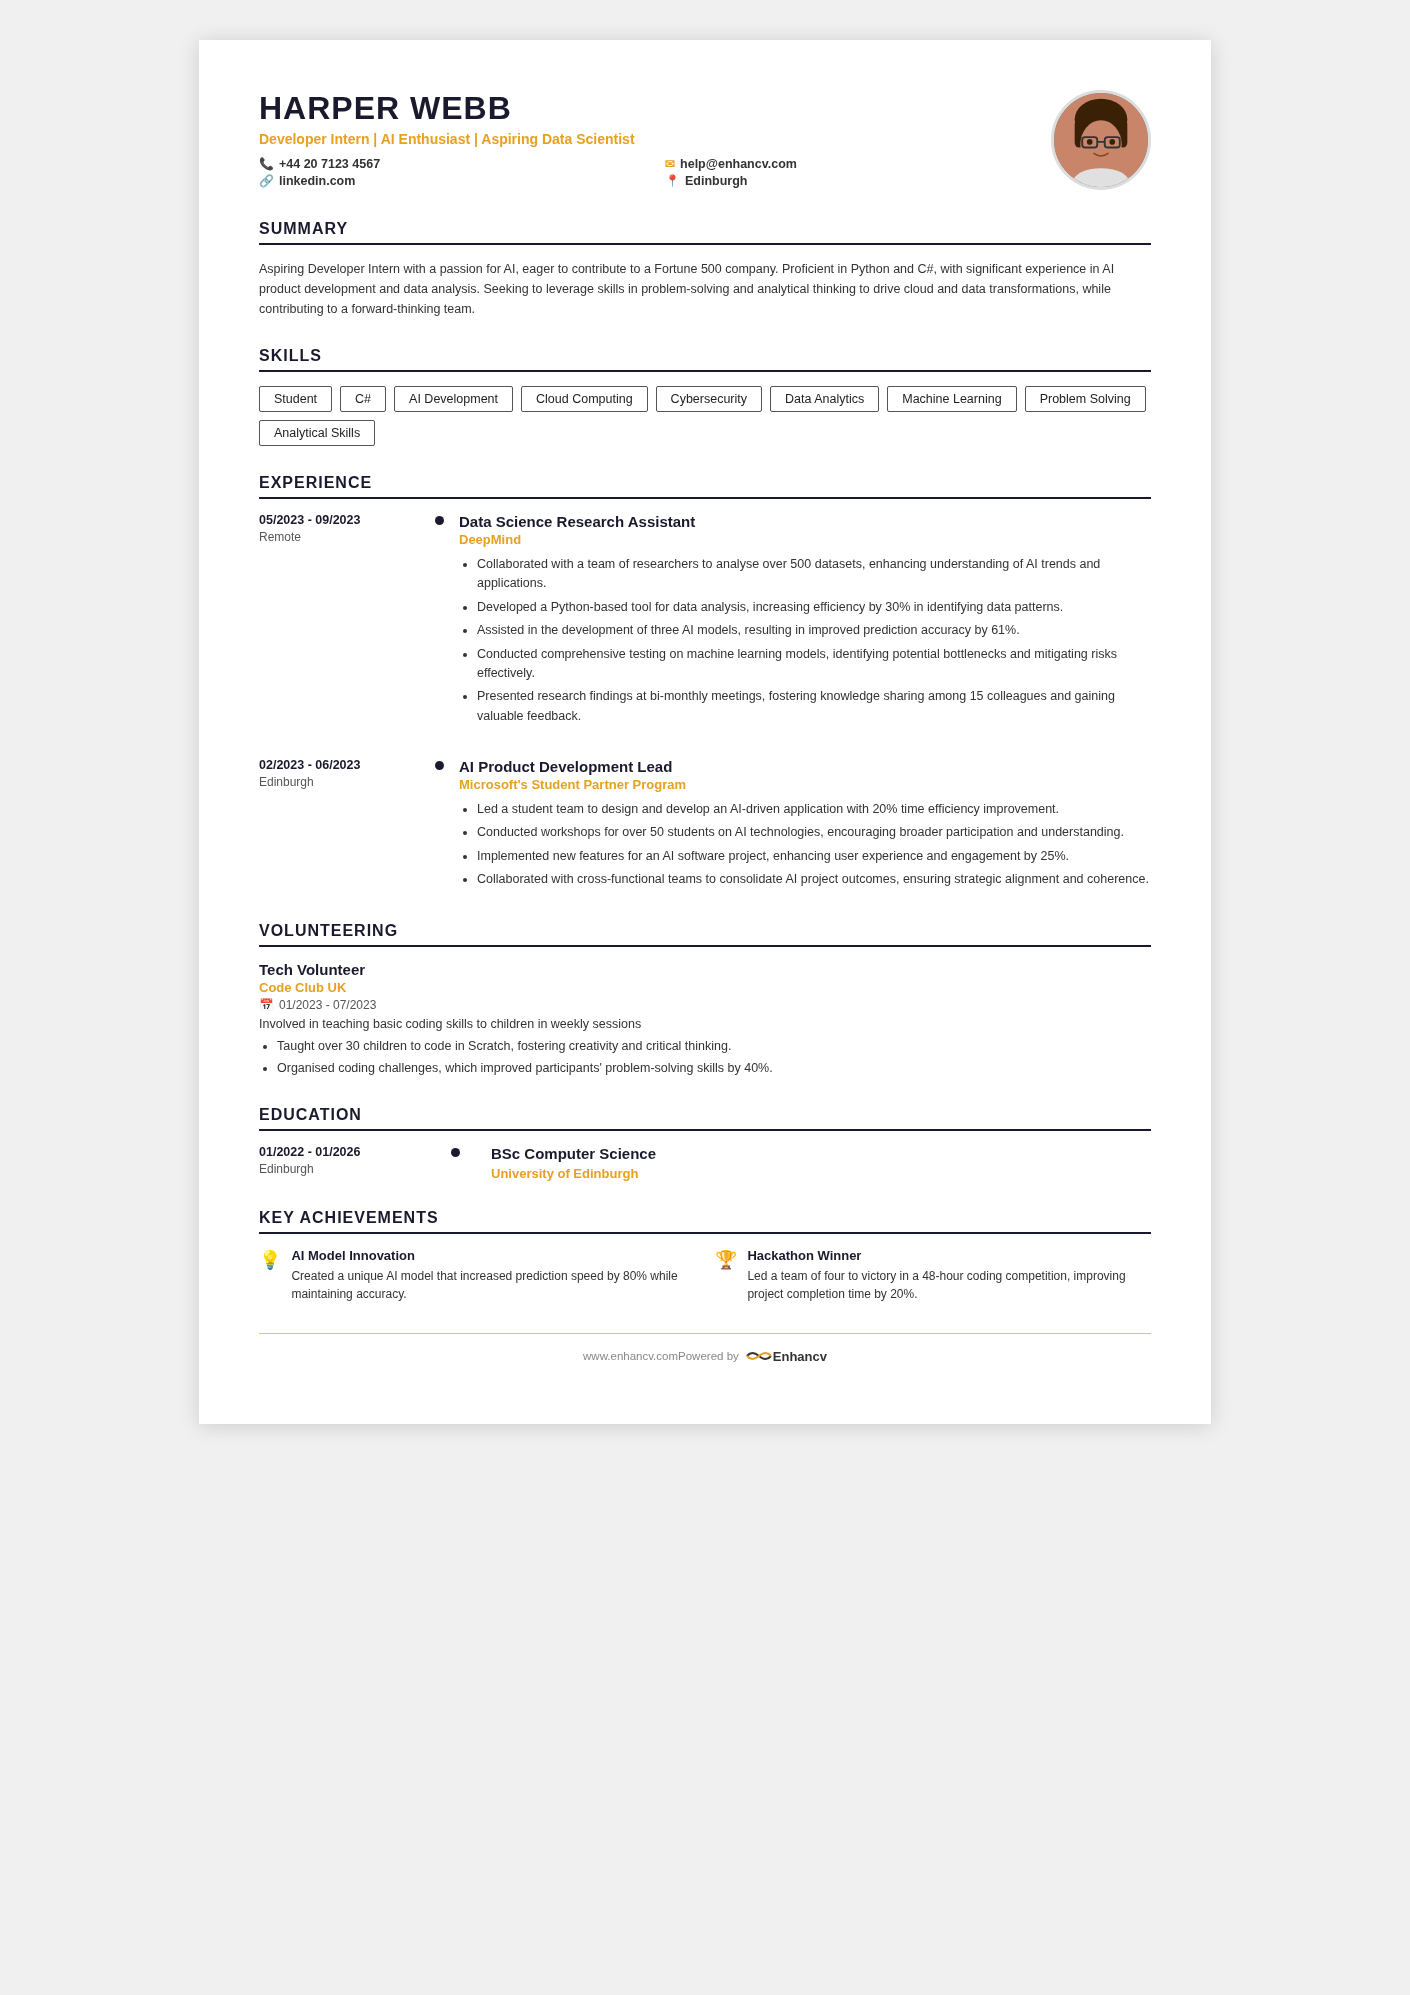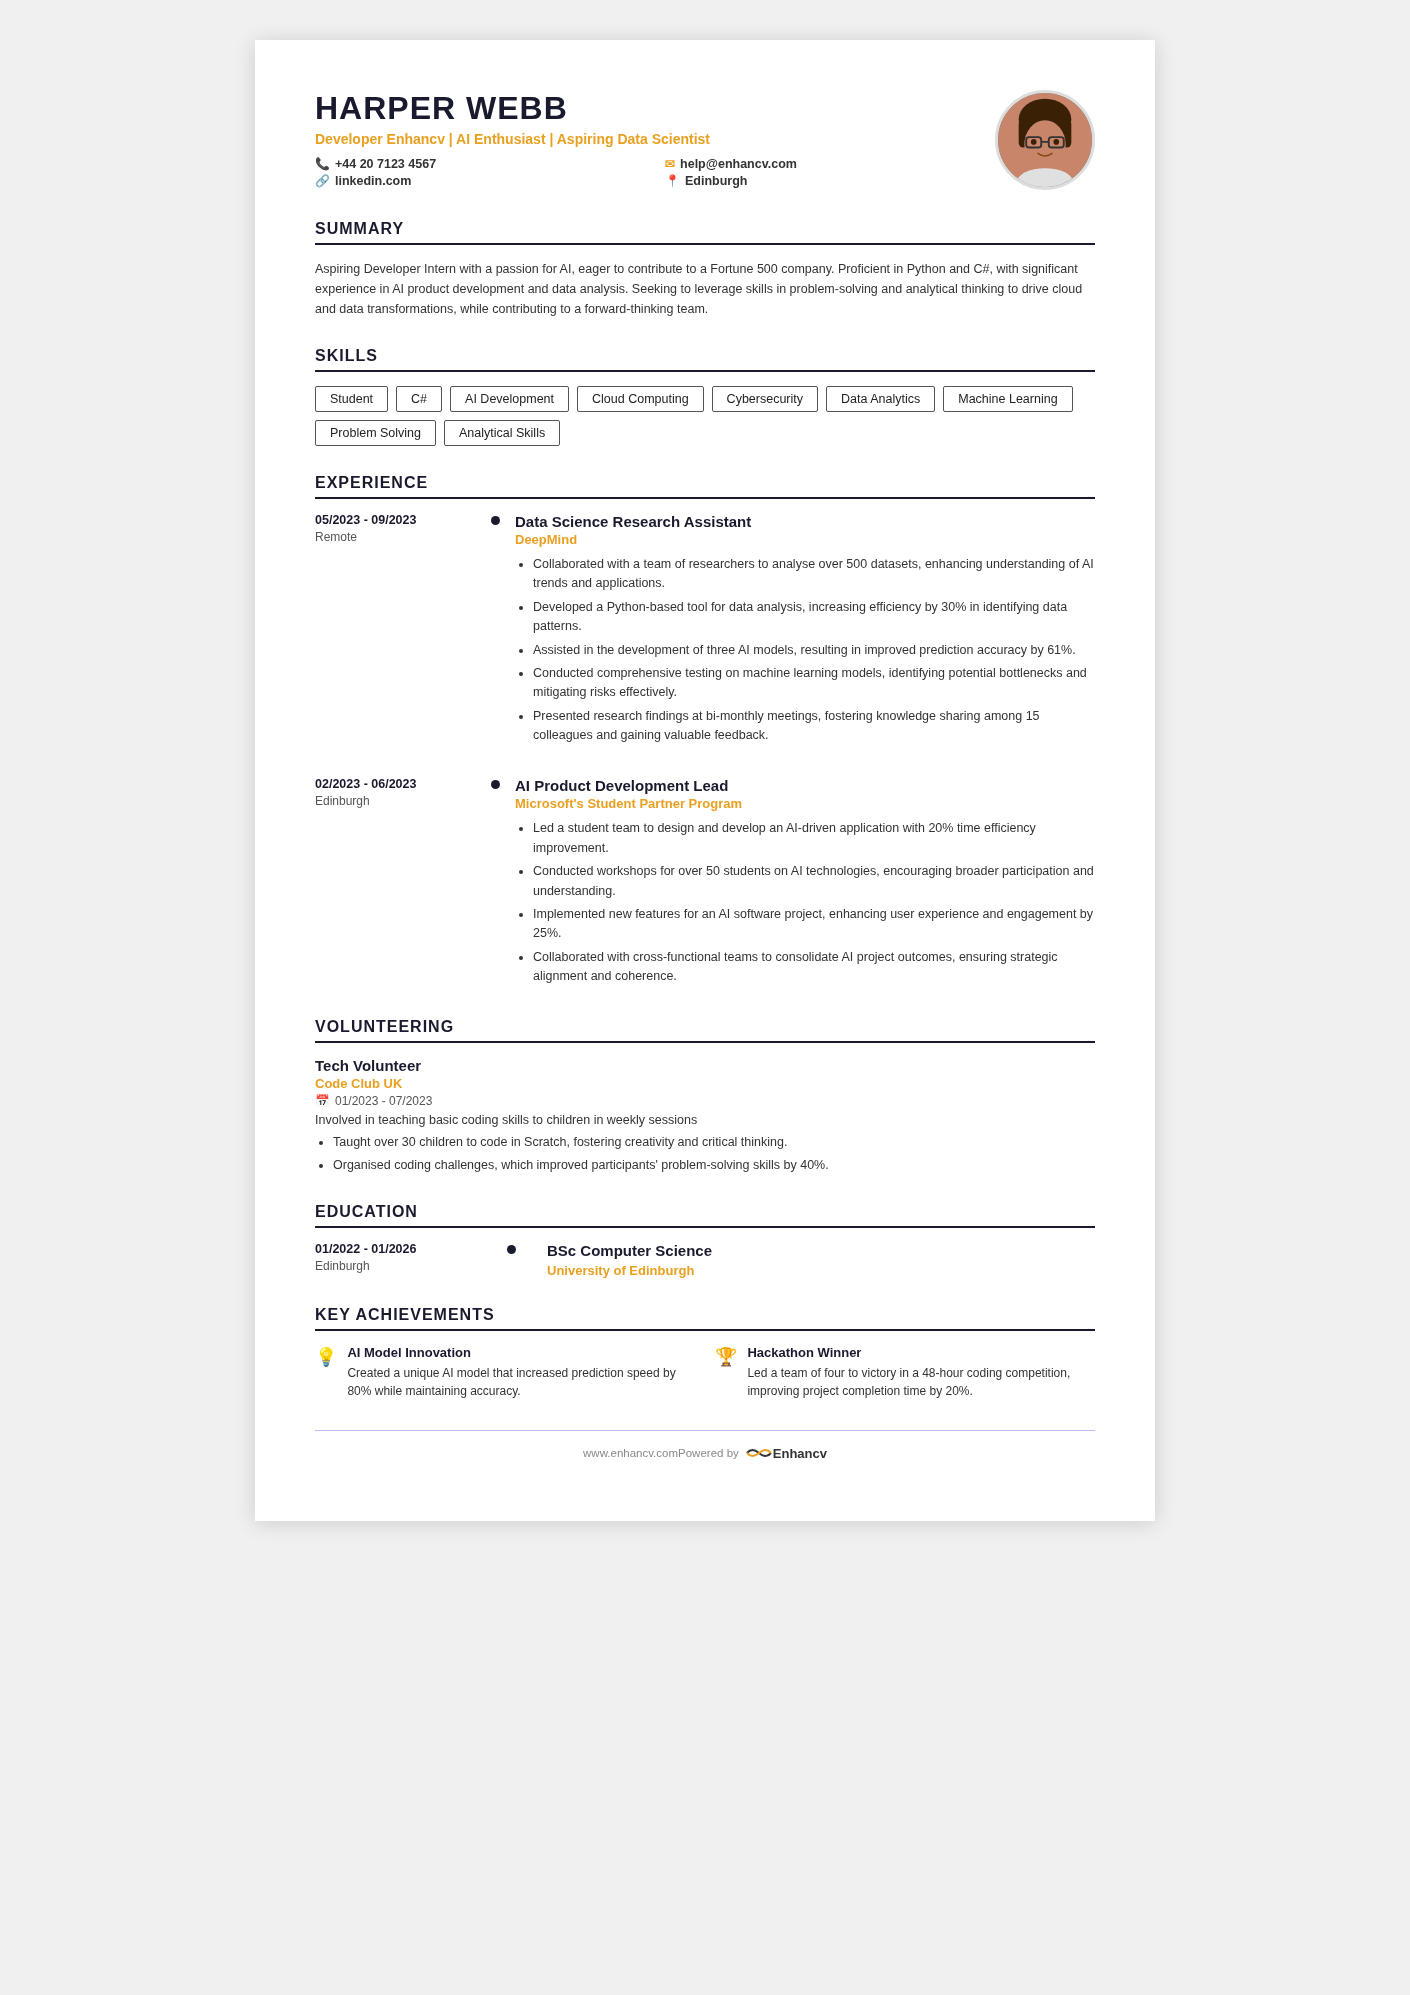--- a/index.html
+++ b/index.html
@@ -5,21 +5,21 @@
     * { margin: 0; padding: 0; box-sizing: border-box; }
     body {
       font-family: Arial, sans-serif;
       background: #f0f0f0;
       display: flex;
       justify-content: center;
       padding: 40px 20px;
     }
     .resume-page {
       background: #fff;
-      width: 900px;
+      width: 1012px;
       padding: 50px 60px 60px 60px;
       position: relative;
       box-shadow: 0 2px 20px rgba(0,0,0,0.15);
     }
     
     .header {
       display: flex;
       justify-content: space-between;
       align-items: flex-start;
       margin-bottom: 30px;
@@ -271,21 +271,21 @@
     }
   </style>
 </head>
 <body>
 
 <div class="resume-page">
 
   <div class="header">
     <div class="header-left">
       <div class="name">HARPER WEBB</div>
-      <div class="title-line">Developer Enhancv | AI Enthusiast | Aspiring Data Scientist</div>
+      <div class="title-line">Developer Intern | AI Enthusiast | Aspiring Data Scientist</div>
       <div class="contact-grid">
         <div class="contact-item">
           <span class="contact-icon">📞</span>
           <span>+44 20 7123 4567</span>
         </div>
         <div class="contact-item">
           <span class="contact-icon">✉</span>
           <span>help@enhancv.com</span>
         </div>
         <div class="contact-item">

